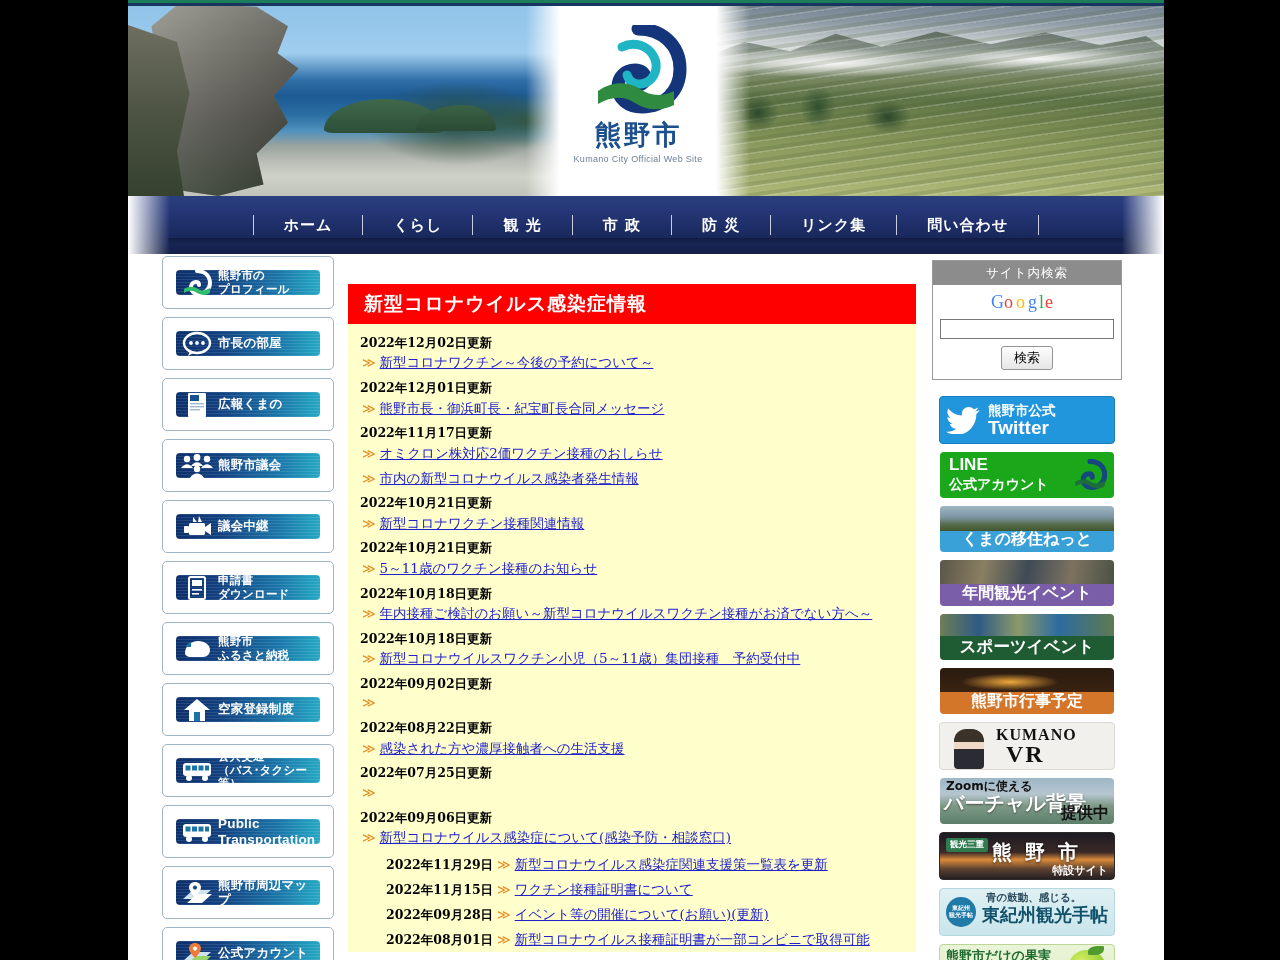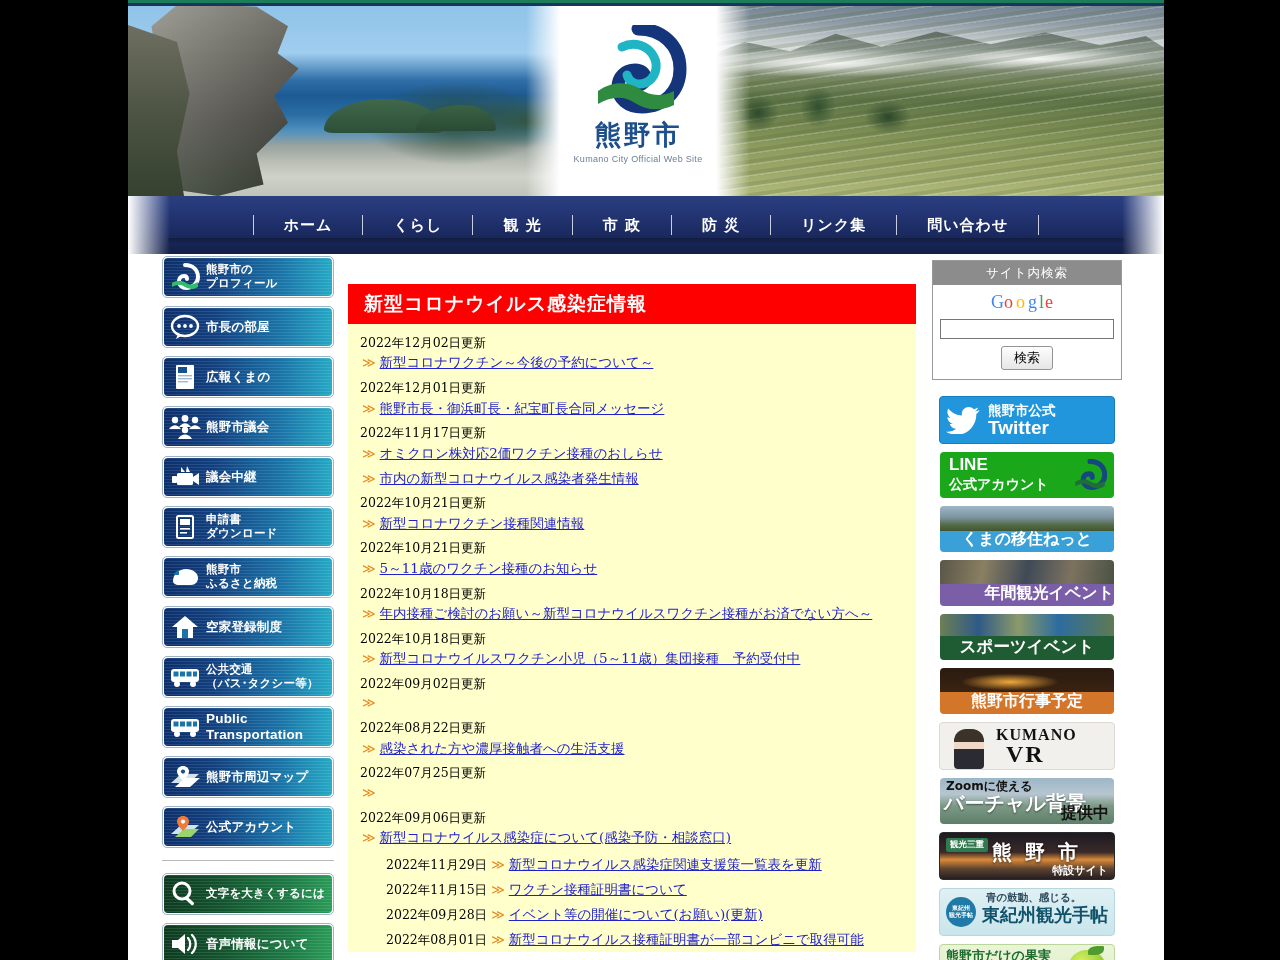--- a/index.html
+++ b/index.html
@@ -242,26 +242,26 @@
   .col-right {
     position: absolute;
     left: 804px; top: 12px;
     width: 190px;
   }
 
   
   .sb-btn {
     display: block;
     width: 172px;
-    height: 42px;
+    height: 53px;
     margin-bottom: 8px;
     border: 1px solid #9fb4c6;
     border-radius: 5px;
     background: #ffffff;
-    padding: 1px;
+    padding: 13px;
     box-sizing: border-box;
     cursor: pointer;
     text-decoration: none;
   }
   .sb-face {
     position: relative;
     width: 100%; height: 100%;
     border-radius: 4px;
     background:
       repeating-linear-gradient(to bottom, rgba(255,255,255,.10) 0px, rgba(255,255,255,.10) 1px, rgba(0,0,0,0) 1px, rgba(0,0,0,0) 3px),
@@ -326,21 +326,21 @@
     width: 568px;
     background: #ffffcc;
     padding: 8px 0 0 0;
     box-sizing: border-box;
     min-height: 610px;
   }
   .news-row { padding: 0 10px; }
   .news-date {
     font-family: "DejaVu Serif", "Liberation Serif", serif;
     font-size: 12.5px;
-    font-weight: normal;
+    font-weight: bold;
     color: #000000;
     line-height: 1.55;
     padding: 1px 0 0 2px;
   }
   .news-link-row {
     display: flex;
     align-items: baseline;
     line-height: 1.6;
     padding-bottom: 3px;
   }
@@ -923,21 +923,21 @@
               </svg></div>
           </a>
           <a class="bn bn-iju">
             <div class="bn-iju-photo"></div>
             <div class="bn-iju-bar"></div>
             <div class="bn-txt" style="left: 0px; top: 25px; width: 174px; text-align: center; font-size: 16px;">くまの移住ねっと</div>
           </a>
           <a class="bn bn-event">
             <div class="bn-evt-photo"></div>
             <div class="bn-evt-bar"></div>
-            <div class="bn-txt" style="left: 0px; top: 25px; width: 174px; text-align: right; font-size: 16px;">年間観光イベント</div>
+            <div class="bn-txt" style="left: 0px; top: 25px; width: 174px; text-align: center; font-size: 16px;">年間観光イベント</div>
           </a>
           <a class="bn bn-sports">
             <div class="bn-spo-photo"></div>
             <div class="bn-spo-bar"></div>
             <div class="bn-txt" style="left: 0px; top: 24px; width: 174px; text-align: center; font-size: 16.5px;">スポーツイベント</div>
           </a>
           <a class="bn bn-gyoji">
             <div class="bn-gyo-photo"></div>
             <div class="bn-gyo-bar"></div>
             <div class="bn-txt" style="left: 0px; top: 25px; width: 174px; text-align: center; font-size: 16px;">熊野市行事予定</div>

